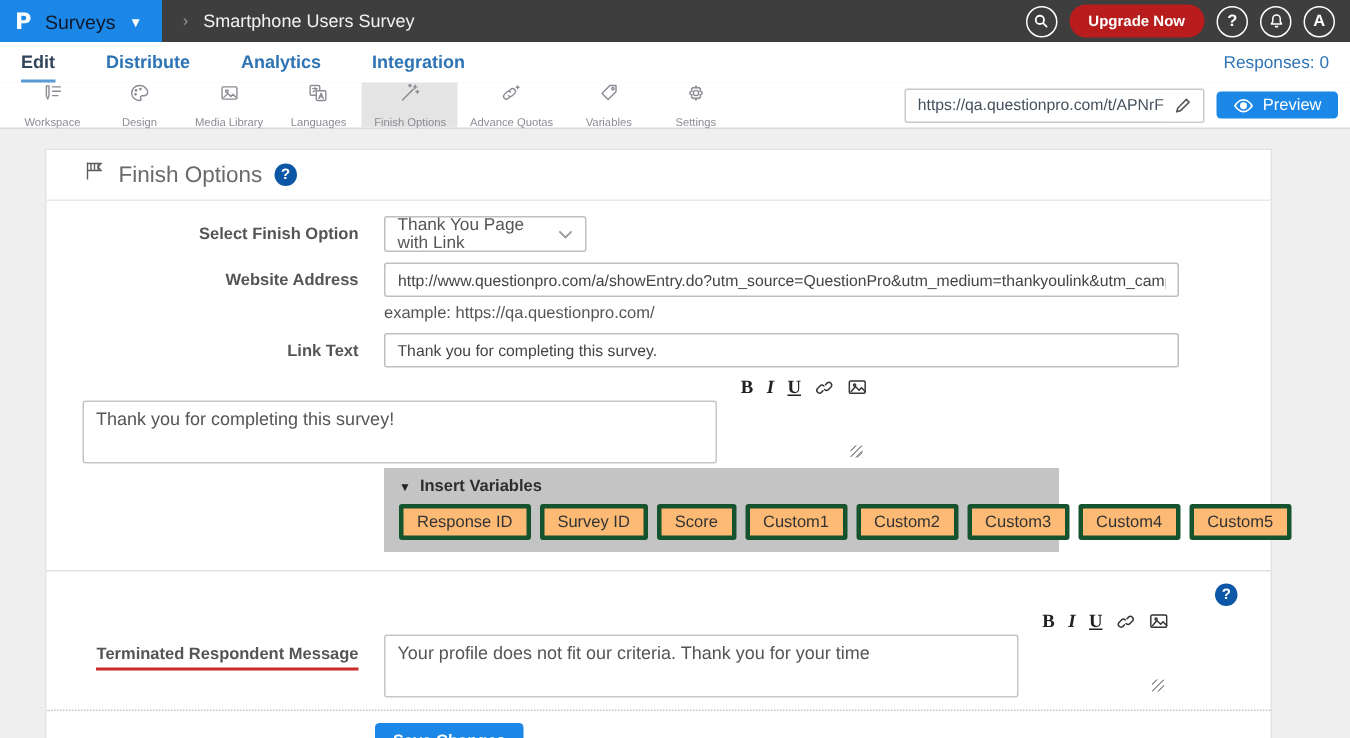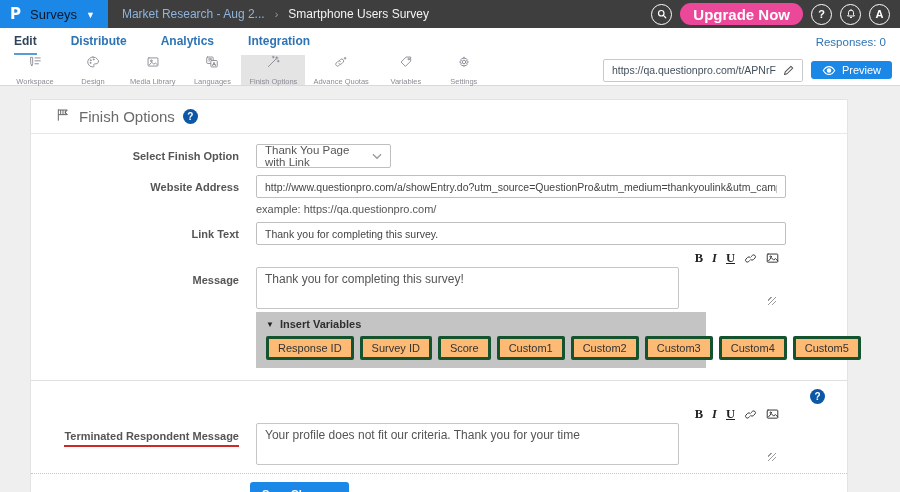--- a/index.html
+++ b/index.html
@@ -16,21 +16,21 @@
   .product { color:#0f172a; font-size:13px; }
   .caret { color:#fff; font-size:9px; margin-top:1px; }
   .crumbs { margin-left:14px; font-size:12px; display:flex; gap:10px; align-items:center; }
   .crumb-parent { color:#8fb3da; }
   .crumb-sep { color:#9a9a9a; font-size:11px; }
   .crumb-current { color:#f2f2f2; }
   .top-right { margin-left:auto; display:flex; align-items:center; gap:8px; padding-right:10px; }
   .circle-btn { width:21px; height:21px; border:1.5px solid #fff; border-radius:50%; color:#fff;
     display:flex; align-items:center; justify-content:center; font-size:11px; font-weight:bold;
     background:transparent; cursor:pointer; flex:none; padding:0; }
-  .upgrade { background:#ec4899; color:#fff; font-weight:bold; font-size:15px; height:22px;
+  .upgrade { background:#b91c1c; color:#fff; font-weight:bold; font-size:10px; height:22px;
     border-radius:11px; padding:0 13px; display:flex; align-items:center; border:none; cursor:pointer;
     font-family:inherit; }
   
   .tabs { height:27px; background:#fff; display:flex; align-items:stretch; padding:0 14px; }
   .tab { font-size:12px; font-weight:700; color:#2e74b5; margin-right:34px; display:flex; align-items:center; cursor:pointer; border-bottom:2px solid transparent; }
   .tab.active { color:#31445a; border-bottom:2px solid #5b9bd5; }
   .responses { margin-left:auto; color:#2e74b5; font-size:11.5px; display:flex; align-items:center; }
   
   .toolbar { height:31px; background:#fff; border-bottom:1px solid #d9d9d9; display:flex; align-items:stretch; padding:0 8px 0 6px; }
   .tool { padding:0 8px; min-width:58px; display:flex; flex-direction:column; align-items:center; justify-content:center; gap:8px; color:#8b8b94; cursor:pointer; }
@@ -90,21 +90,20 @@
 </head>
 <body>
 
 <div class="topbar">
   <div class="logo-block">
     <span class="logo">P</span>
     <span class="product">Surveys</span>
     <span class="caret">▼</span>
   </div>
   <div class="crumbs">
-    <span class="crumb-parent">Market Research - Aug 2...</span>
     <span class="crumb-sep">›</span>
     <span class="crumb-current">Smartphone Users Survey</span>
   </div>
   <div class="top-right">
     <button class="circle-btn">
       <span style="display:flex;">
         <svg width="12" height="12" viewBox="0 0 24 24" fill="none" stroke="#fff" stroke-width="2.4" stroke-linecap="round">
           <circle cx="10.5" cy="10.5" r="5.5"></circle>
             <path d="M14.8 14.8L19.5 19.5"></path>
         </svg>
@@ -271,21 +270,20 @@
           <div class="helper">example: https://qa.questionpro.com/</div>
         </div>
       </div>
 
       <div class="row">
         <div class="flabel">Link Text</div>
         <input class="text-input" value="Thank you for completing this survey." style="">
       </div>
 
       <div class="row" style="margin-bottom:0;">
-        <div class="flabel" style="padding-top:22px;">Message</div>
         <div class="ctl-col">
           <div class="editor-bar">
             <span class="eb b">B</span>
             <span class="eb i">I</span>
             <span class="eb u">U</span>
             <span class="eb-ic">
               <svg viewBox="0 0 16 16">
                   <path d="M7 10.5l-1.5 1.5a2.3 2.3 0 0 1-3.2-3.2l2.2-2.2a2.3 2.3 0 0 1 3.2 0"></path>
                   <path d="M9 5.5L10.5 4a2.3 2.3 0 0 1 3.2 3.2l-2.2 2.2a2.3 2.3 0 0 1-3.2 0"></path>
                 </svg>

